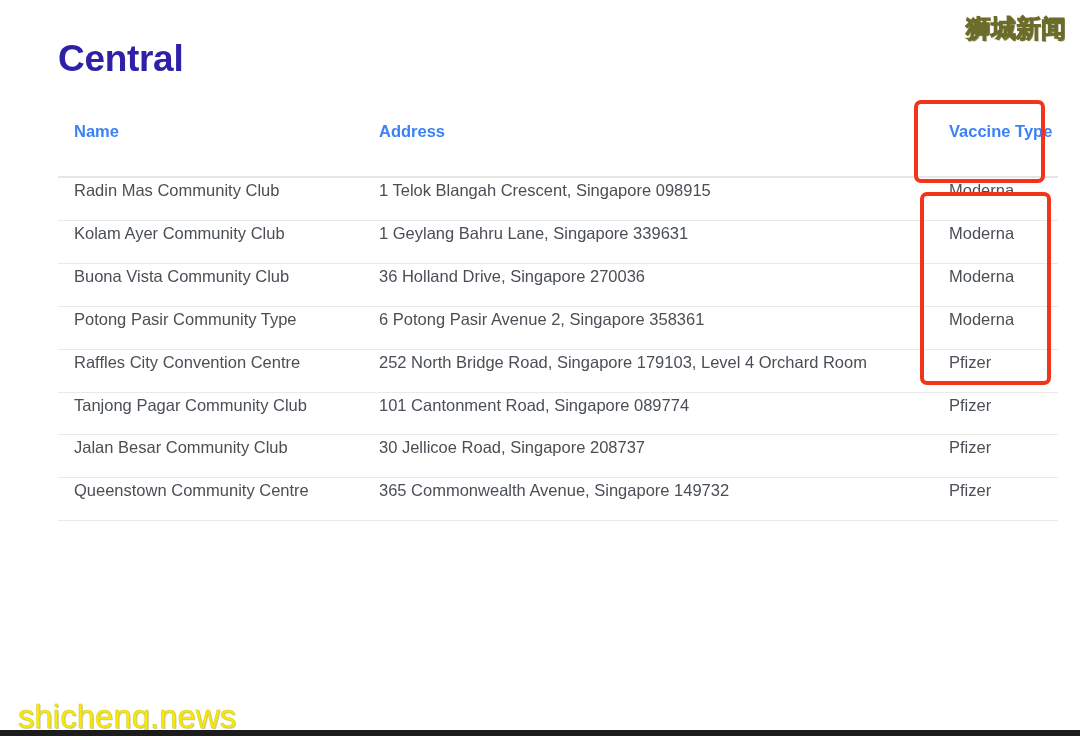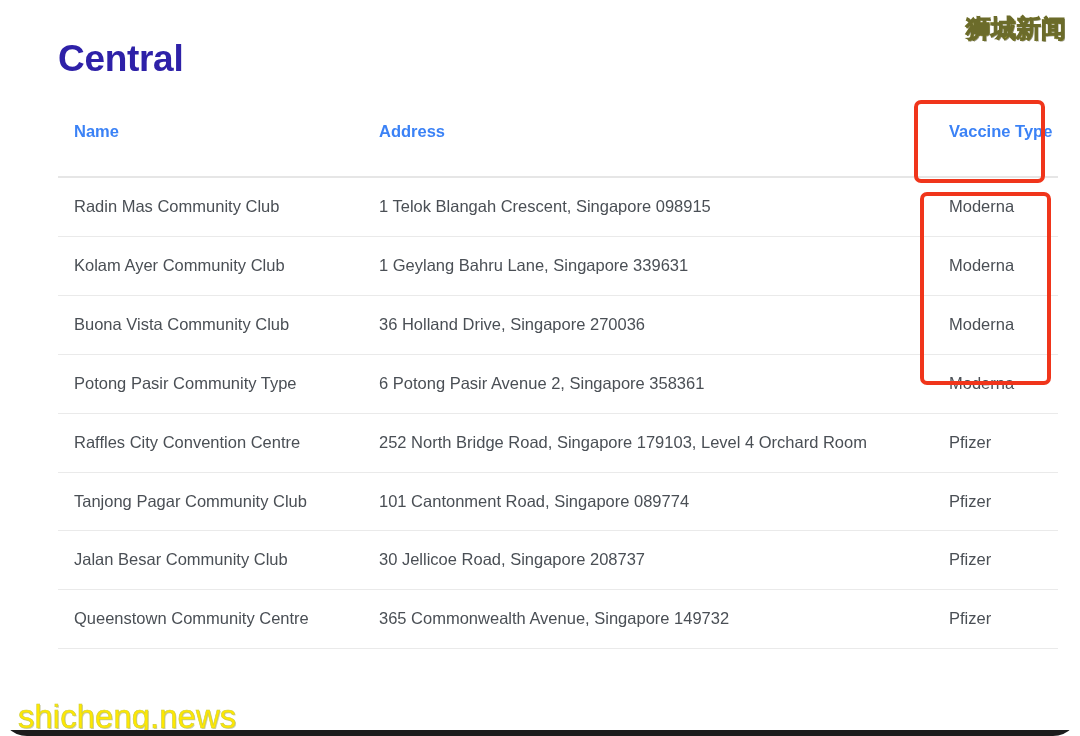--- a/index.html
+++ b/index.html
@@ -14,21 +14,20 @@
     overflow: hidden;
     position: relative;
   }
 
   #page {
     position: relative;
     width: 1080px;
     height: 736px;
     background: #ffffff;
     overflow: hidden;
-    border-radius: 27px;
   }
 
   
   .page-title {
     position: absolute;
     left: 58px;
     top: 40px;
     font-size: 37px;
     font-weight: bold;
     color: #2e21a8;
@@ -57,21 +56,21 @@
     padding: 12px 0 32px 16px;
     border-bottom: 2px solid #e6e6e6;
     line-height: 1.45;
   }
   table.vax td {
     text-align: left;
     vertical-align: top;
     font-size: 16.5px;
     font-weight: normal;
     color: #4a4f55;
-    padding: 17px 0 17px 16px;
+    padding: 1px 0 17px 16px;
     border-bottom: 1px solid #eaeaea;
     line-height: 1.45;
   }
   col.c-name    { width: 305px; }
   col.c-address { width: 570px; }
   col.c-vaccine { width: 125px; }
 
   
   .redbox {
     position: absolute;

